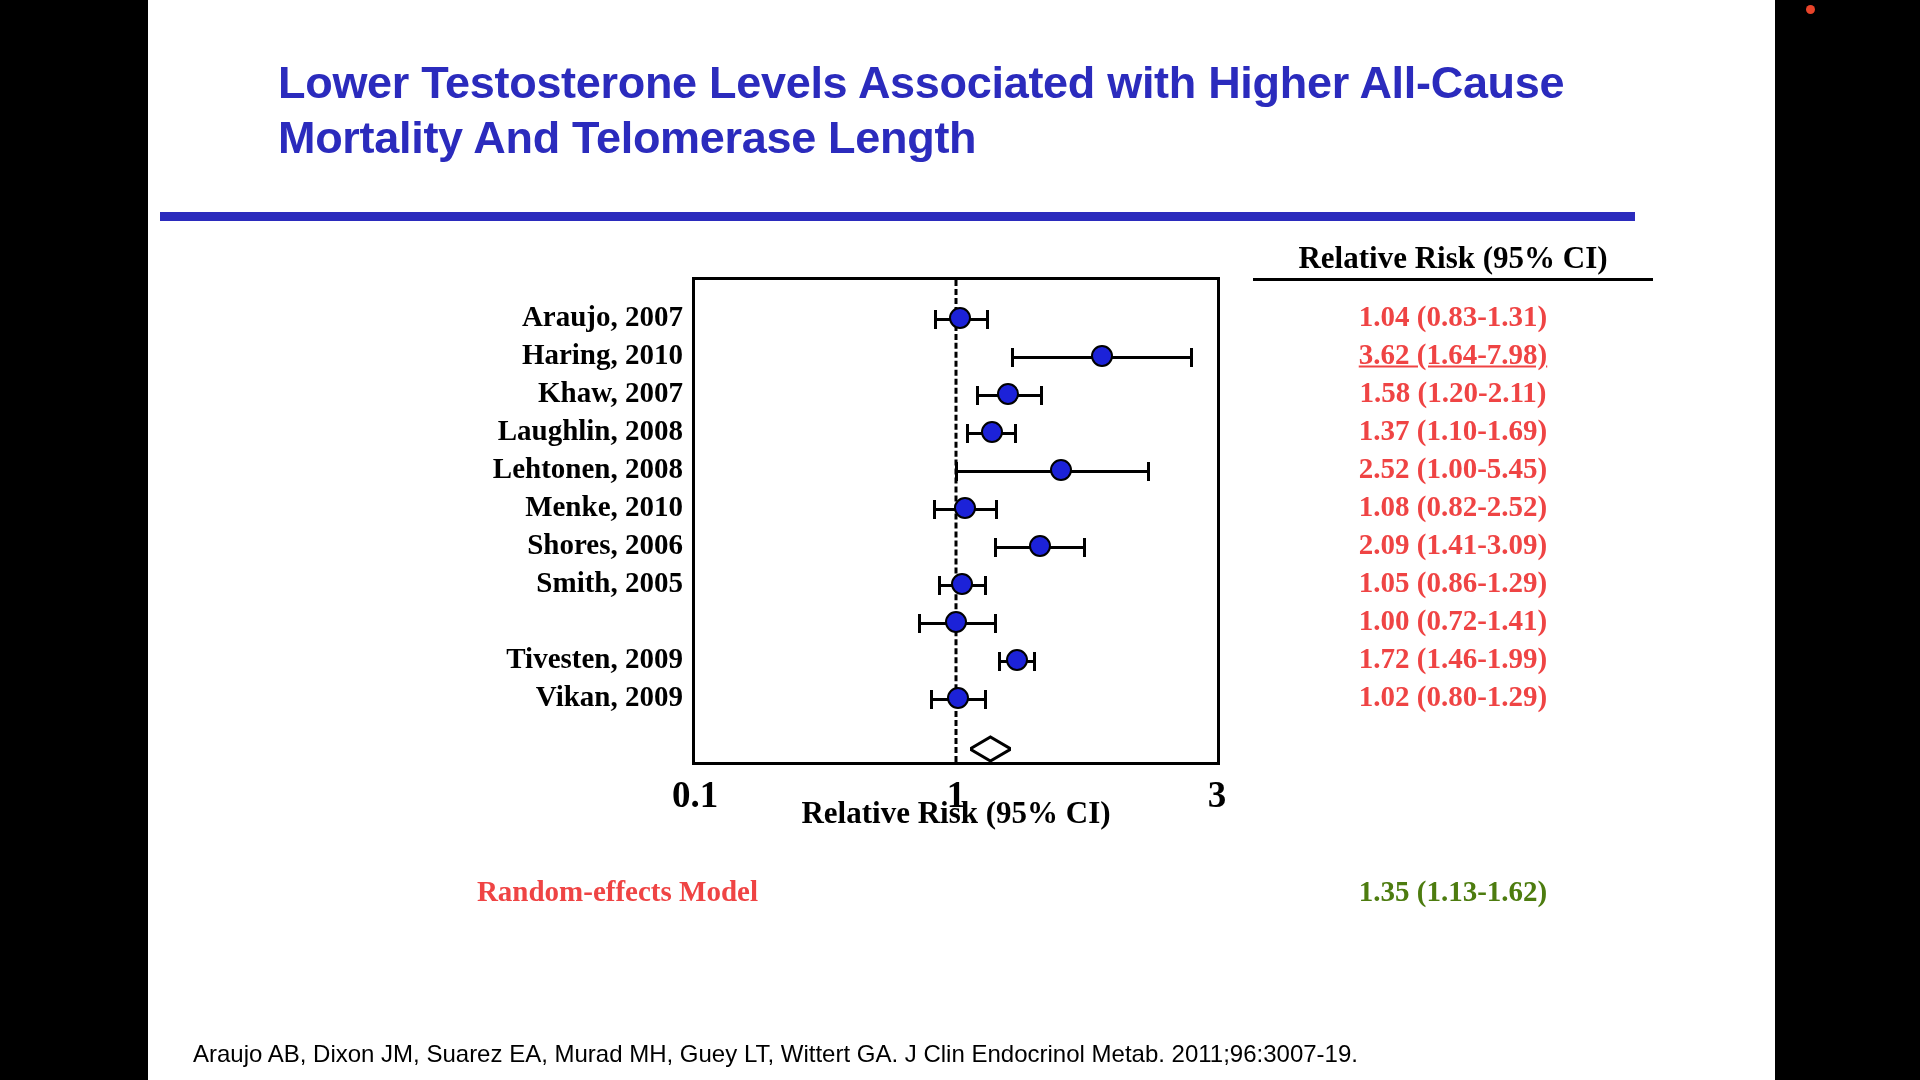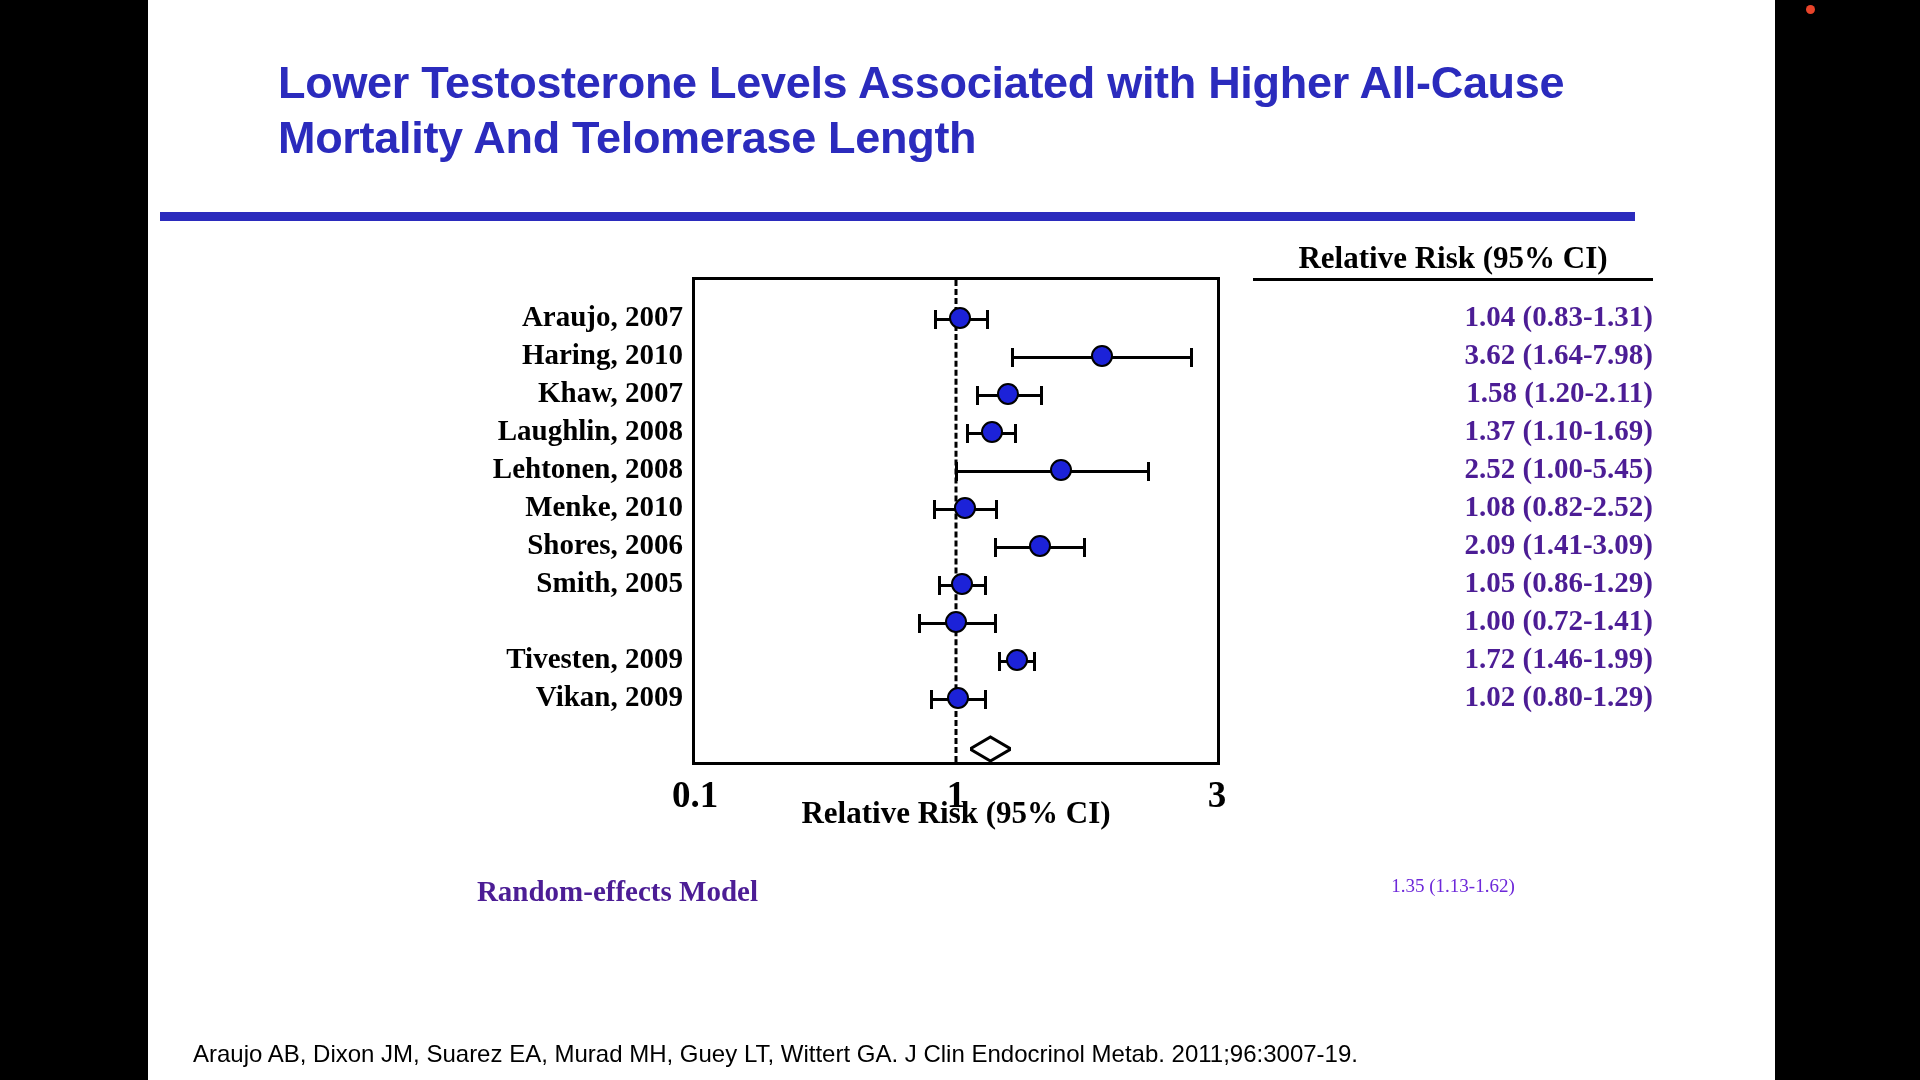--- a/index.html
+++ b/index.html
@@ -110,24 +110,24 @@
     left: 80px;
     top: 277px;
     width: 455px;
     height: 488px;
   }
 
   .rr-value {
     position: absolute;
     left: 0;
     width: 400px;
-    text-align: right;
+    text-align: center;
     font-size: 29px;
     font-weight: bold;
-    color: #4c1d95;
+    color: #ef4444;
     transform: translateY(-50%);
     white-space: nowrap;
   }
   #values-col {
     position: absolute;
     left: 1105px;
     top: 277px;
     width: 400px;
     height: 488px;
   }
@@ -187,32 +187,32 @@
   }
 
   #summary-label {
     position: absolute;
     left: 190px;
     top: 875px;
     width: 420px;
     text-align: right;
     font-size: 29px;
     font-weight: bold;
-    color: #4c1d95;
+    color: #ef4444;
     white-space: nowrap;
   }
   #summary-value {
     position: absolute;
     left: 1105px;
     top: 875px;
     width: 400px;
     text-align: center;
-    font-size: 19px;
-    font-weight: normal;
-    color: #6d28d9;
+    font-size: 29px;
+    font-weight: bold;
+    color: #4d7c0f;
     white-space: nowrap;
   }
 
   #citation {
     position: absolute;
     left: 45px;
     top: 1040px;
     width: 1560px;
     font-family: "Liberation Sans", sans-serif;
     font-size: 24px;
@@ -315,21 +315,21 @@
         </div>
         <div class="row" style="top: 469px;">
           <svg width="40.8299450464541" height="28" class="diamond-svg" style="left: 274.853px;">
             <polygon points="0,14 20.41497252322705,2 40.8299450464541,14 20.41497252322705,26" fill="#ffffff" stroke="#000000" stroke-width="3"></polygon>
           </svg>
         </div>
       </div>
 
     <div id="values-col">
         <div class="rr-value" style="top: 39px;">1.04 (0.83-1.31)</div>
-        <div class="rr-value" style="top: 77px;">3.62 (1.64-7.98)</div>
+        <div class="rr-value" style="top: 77px; text-decoration: underline;">3.62 (1.64-7.98)</div>
         <div class="rr-value" style="top: 115px;">1.58 (1.20-2.11)</div>
         <div class="rr-value" style="top: 153px;">1.37 (1.10-1.69)</div>
         <div class="rr-value" style="top: 191px;">2.52 (1.00-5.45)</div>
         <div class="rr-value" style="top: 229px;">1.08 (0.82-2.52)</div>
         <div class="rr-value" style="top: 267px;">2.09 (1.41-3.09)</div>
         <div class="rr-value" style="top: 305px;">1.05 (0.86-1.29)</div>
         <div class="rr-value" style="top: 343px;">1.00 (0.72-1.41)</div>
         <div class="rr-value" style="top: 381px;">1.72 (1.46-1.99)</div>
         <div class="rr-value" style="top: 419px;">1.02 (0.80-1.29)</div>
       </div>

